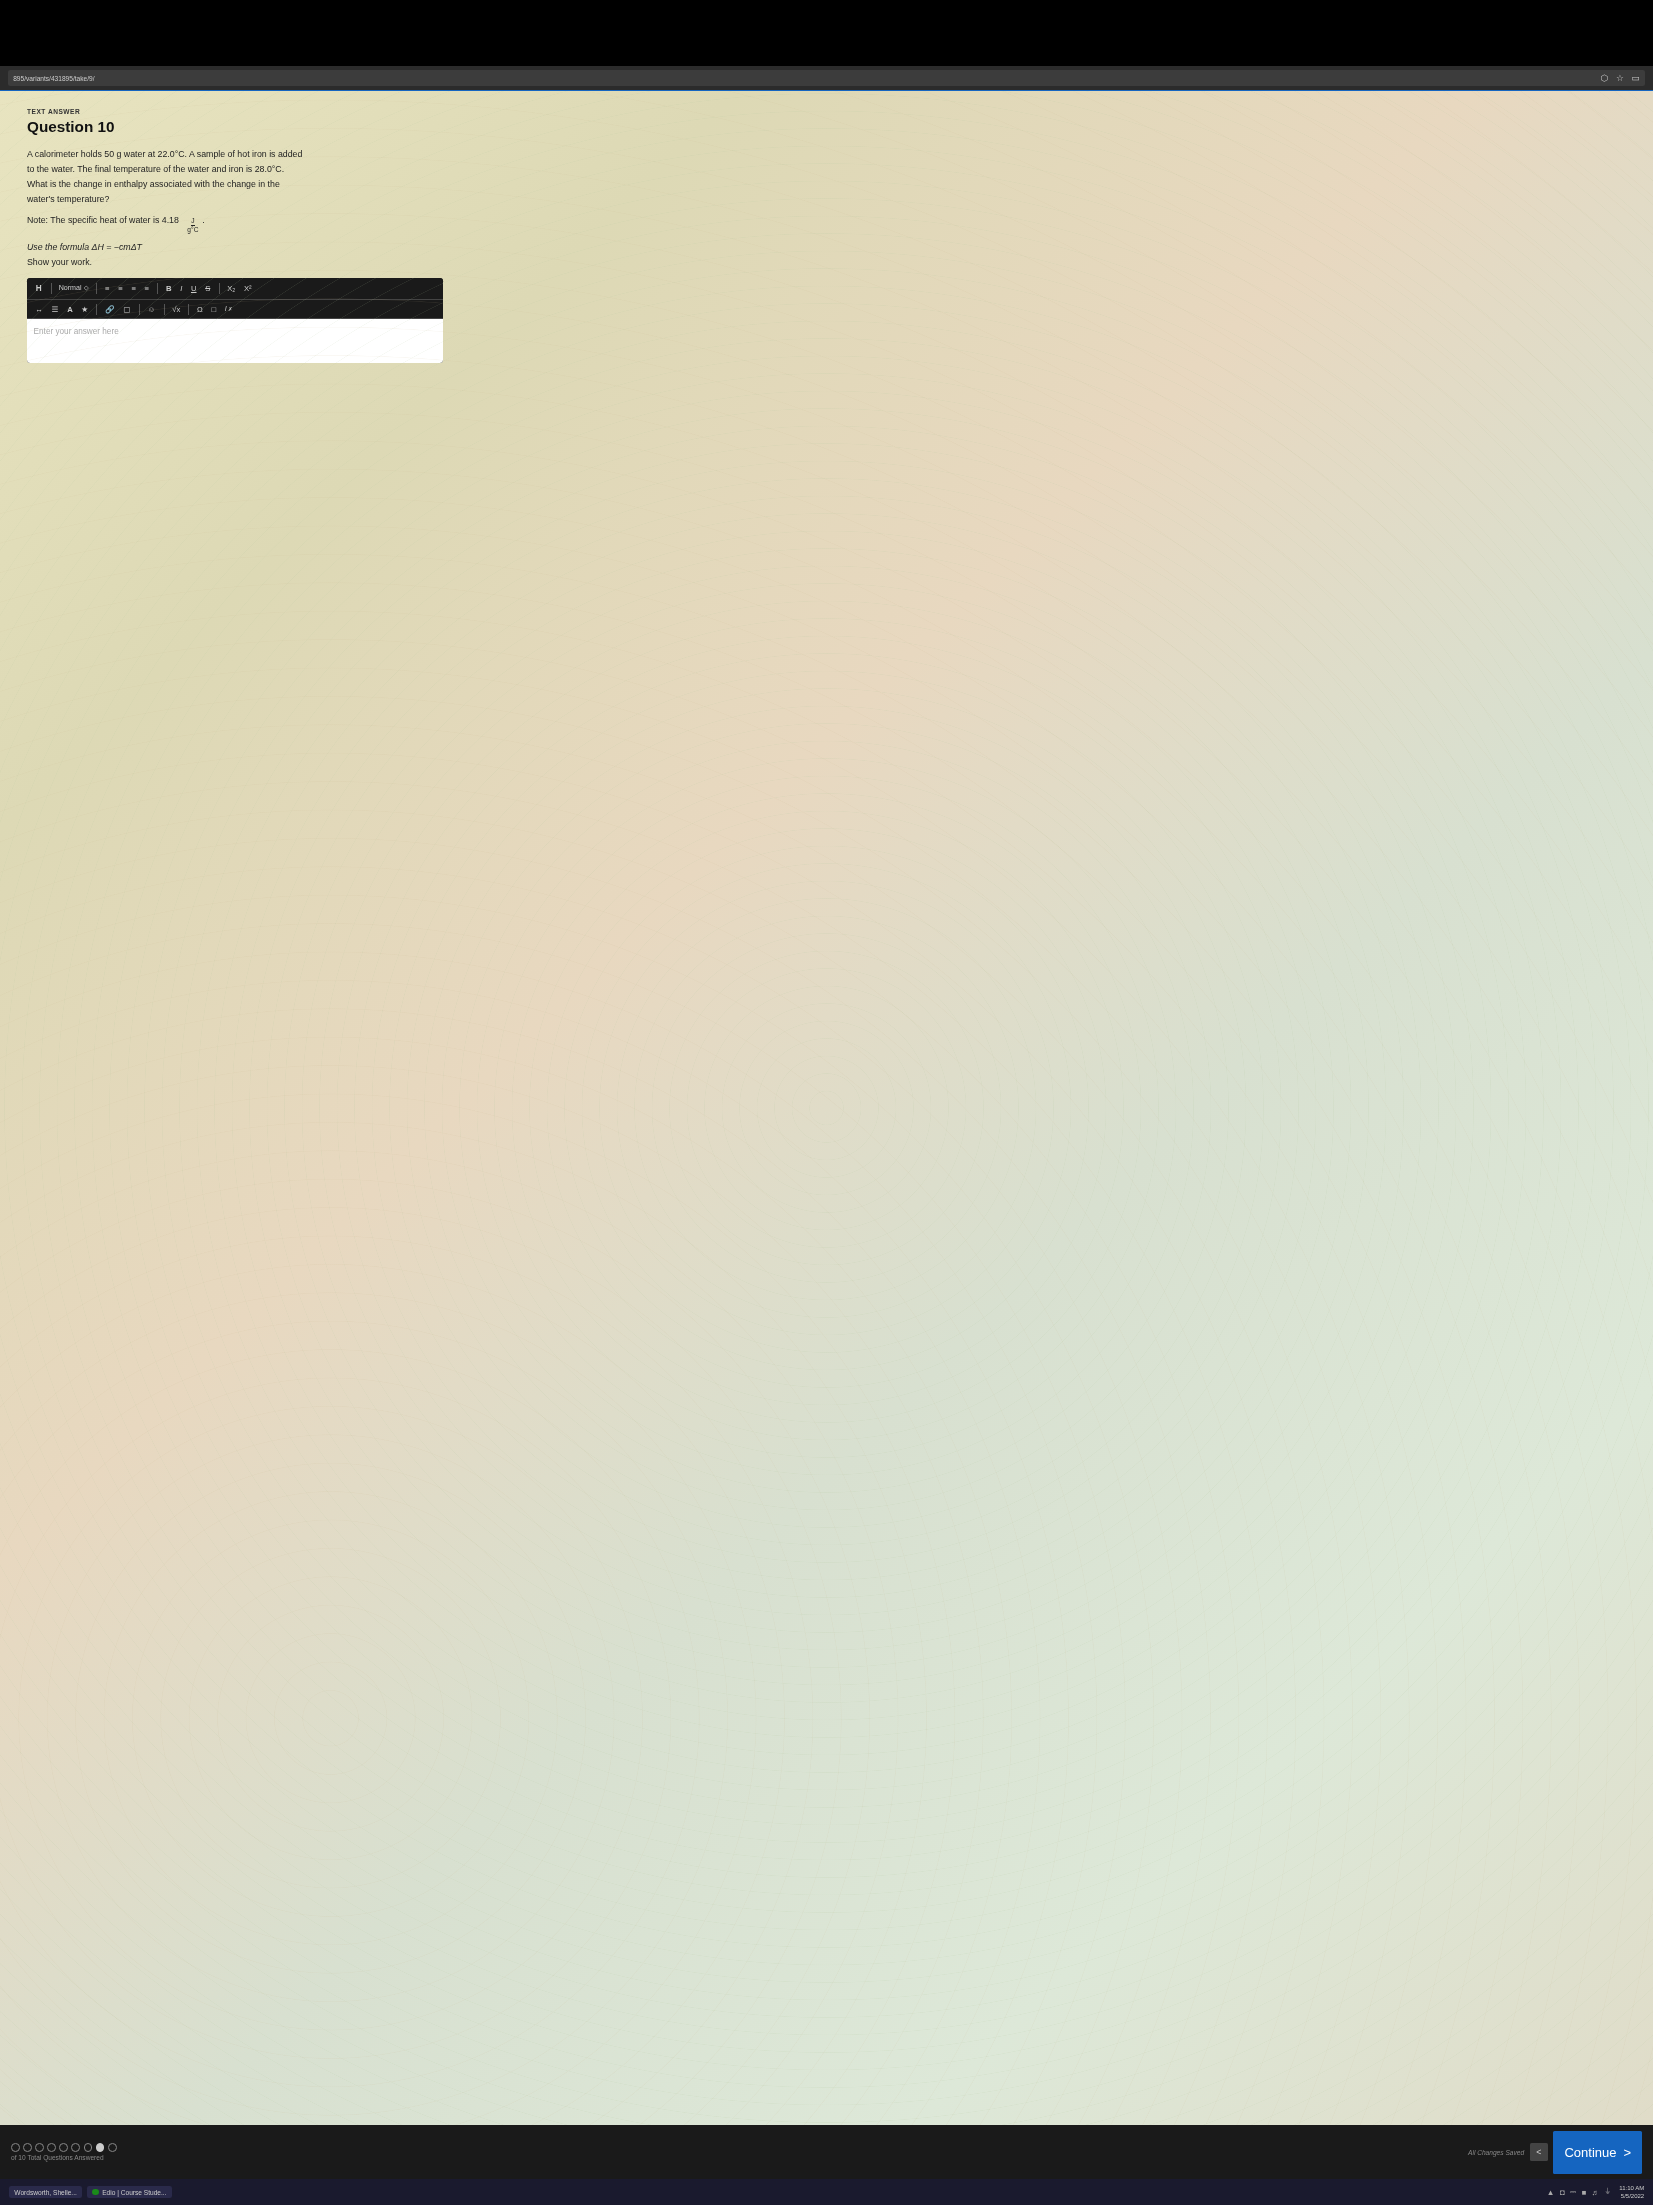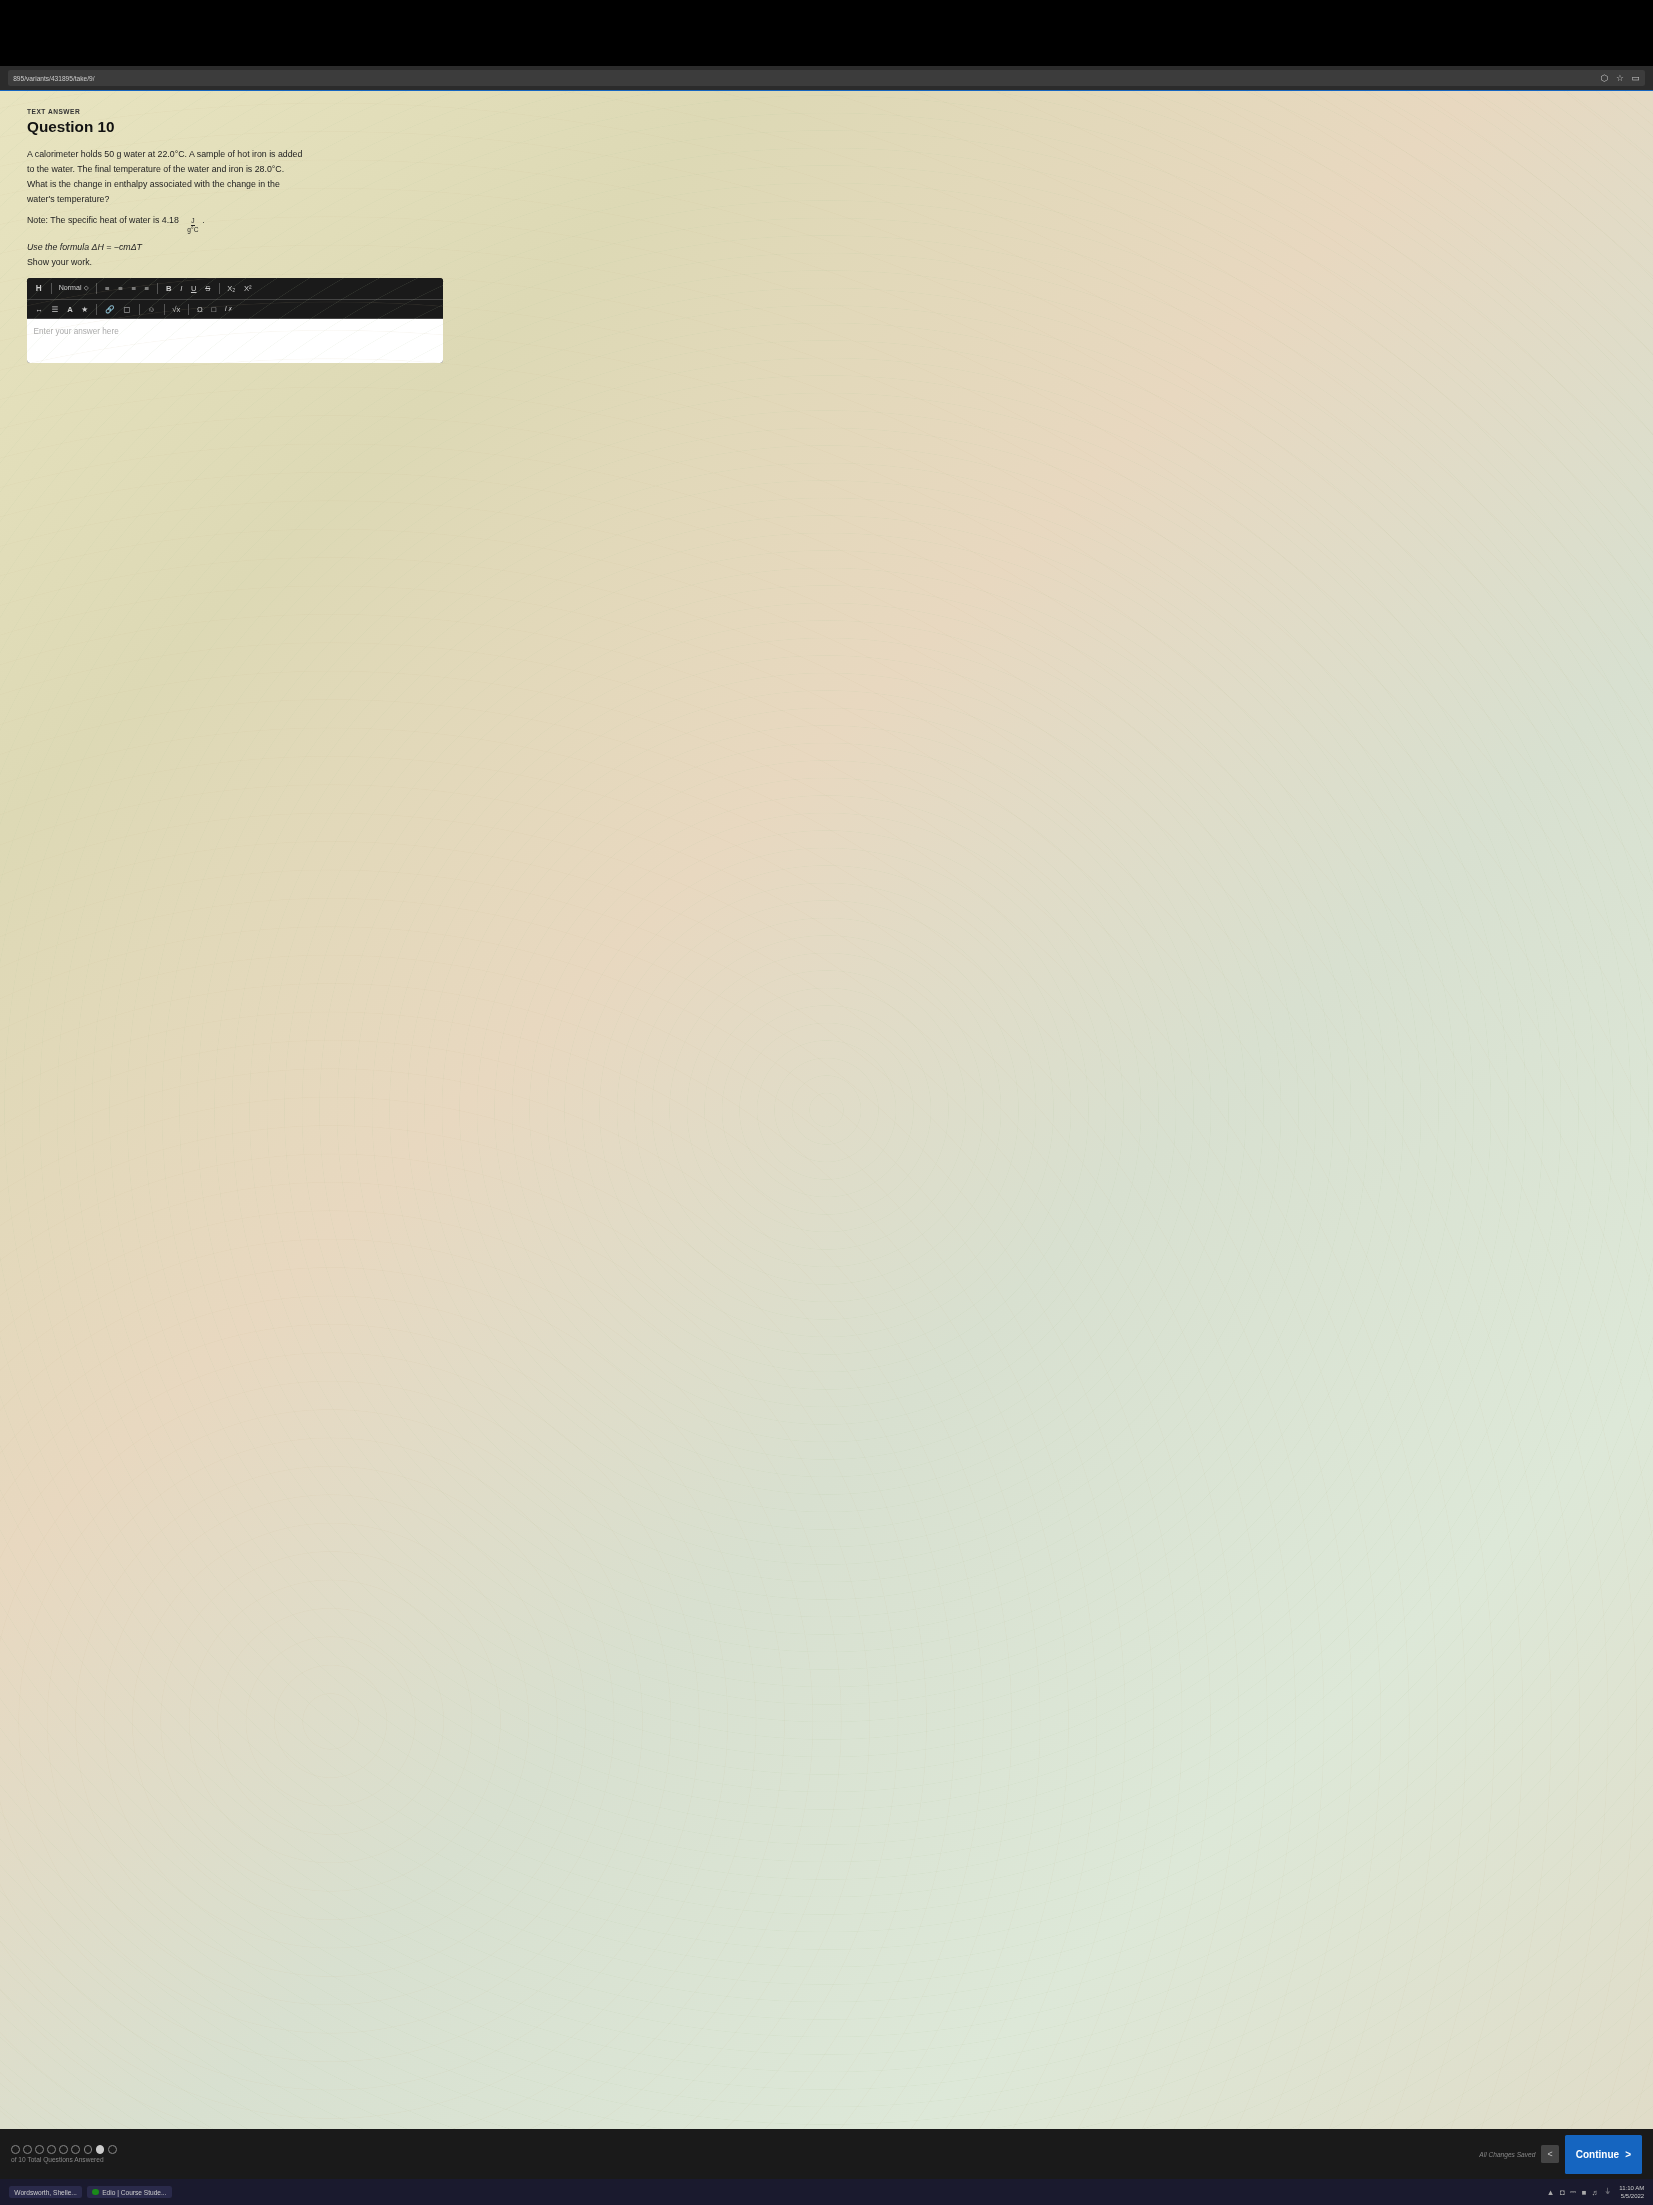--- a/index.html
+++ b/index.html
@@ -264,22 +264,22 @@
       font-size: 8.8px;
       border-radius: 1.6px;
     }
 
     .continue-btn {
       background: #1565c0;
       border: none;
       color: #fff;
       padding: 14px 11px;
       cursor: pointer;
-      font-size: 10px;
-      font-weight: 700;
+      font-size: 13px;
+      font-weight: 400;
       border-radius: 1.6px;
     }
 
     .chevron-right {
       margin-left: 3.3px;
     }
 
     
     .taskbar {
       background: #1a1a2e;

